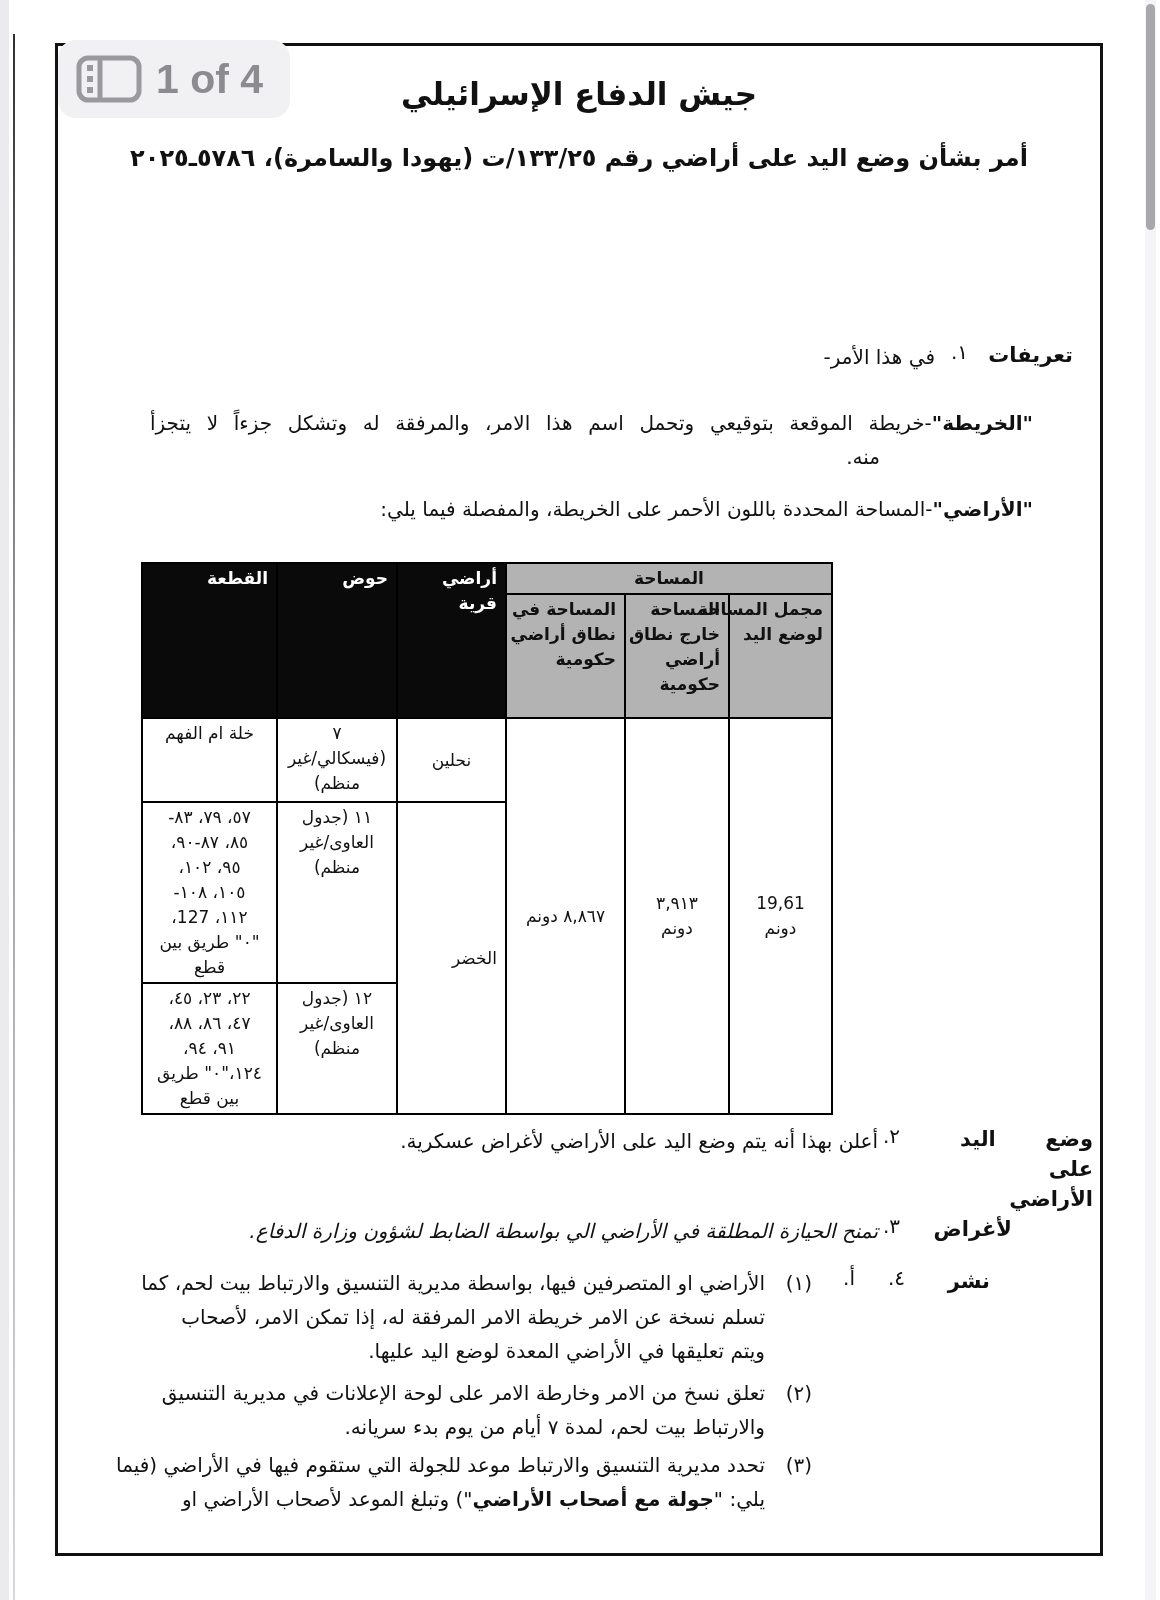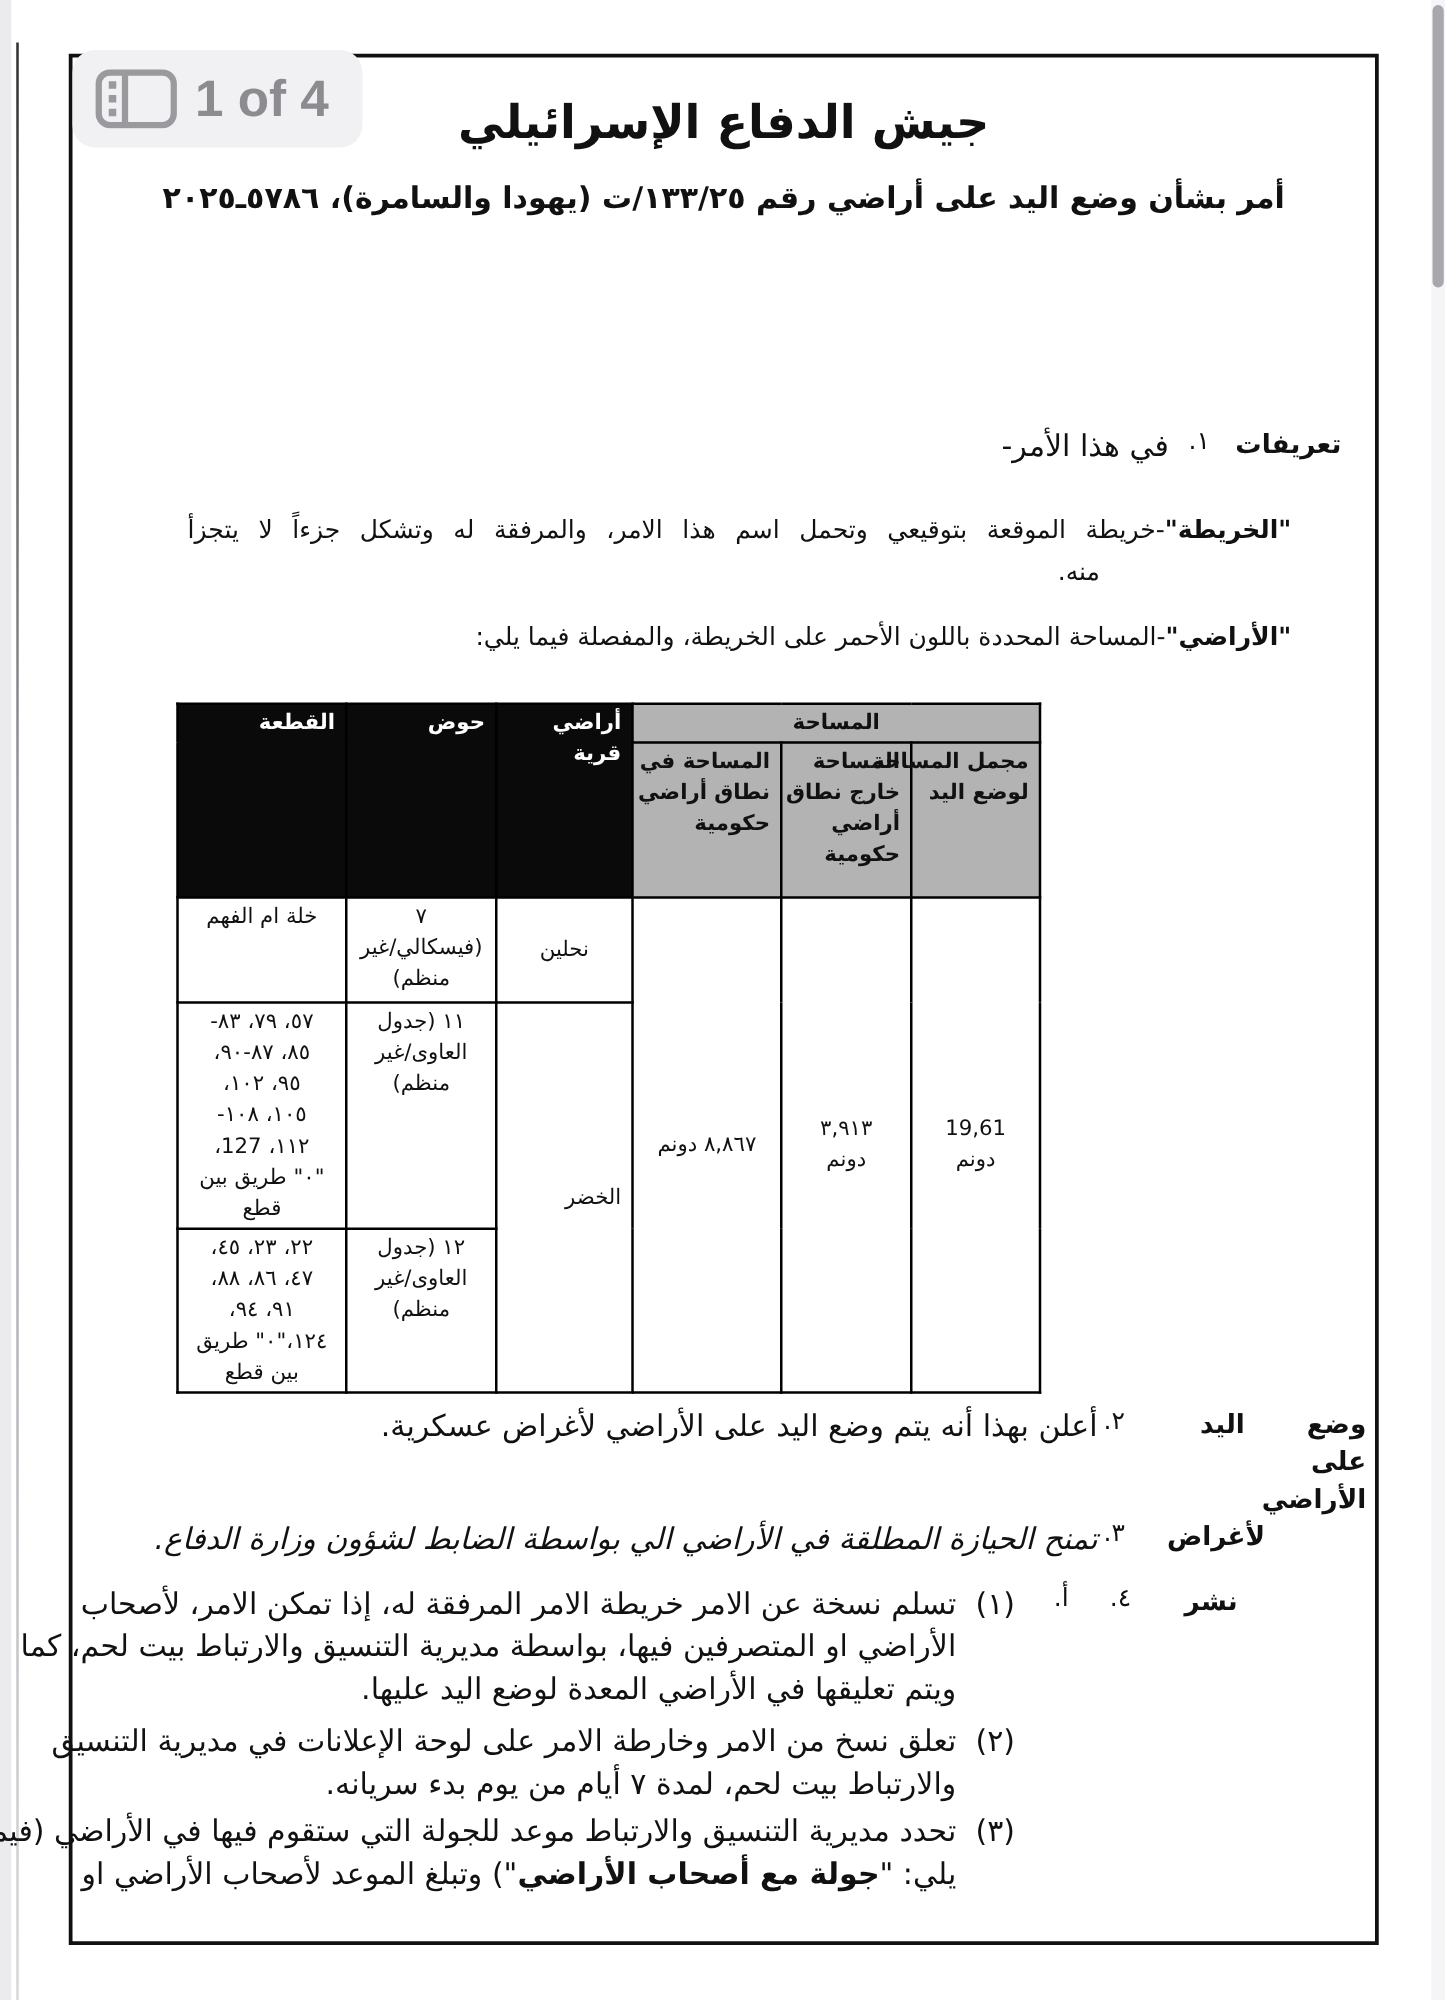--- a/index.html
+++ b/index.html
@@ -9,33 +9,33 @@
   }
   .left-strip{position:absolute;left:0;top:0;width:9px;height:1600px;background:#ebebee;}
   .left-edge-line{position:absolute;left:13px;top:34px;width:2px;height:1566px;
     background:linear-gradient(#2f2f2f,#9a9aa0 40%,#d8d8dc);}
   
   .doc{
     position:absolute;left:55px;top:43px;width:1042px;height:1507px;
     border:3px solid #111;background:#fff;direction:rtl;color:#111;
   }
   .abs{position:absolute;}
-  .h1{top:30px;left:0;right:0;text-align:center;font-weight:bold;font-size:37px;}
+  .h1{top:30px;left:0;right:0;text-align:center;font-weight:bold;font-size:31px;}
   .h2{top:98px;left:0;right:0;text-align:center;font-weight:bold;font-size:24px;}
   .para{font-size:20px;line-height:34px;}
   .jline{text-align:justify;text-align-last:justify;}
   .rline{text-align:right;}
   .intro{top:230px;right:67px;left:92px;}
   .defp{right:67px;left:92px;}
   .indent2{padding-right:153px;}
   b,.bold{font-weight:bold;}
   
   .seclabel{font-weight:bold;font-size:21px;line-height:30px;text-align:right;white-space:nowrap;}
   .secnum{font-size:20px;text-align:left;white-space:nowrap;}
-  .sectext{font-size:24px;line-height:34px;text-align:right;}
+  .sectext{font-size:20px;line-height:34px;text-align:right;}
   .ln{white-space:nowrap;}
   .stretch{text-align:justify;text-align-last:justify;white-space:normal;}
   
   .landtable{
     position:absolute;top:516px;right:267px;width:690px;
     border-collapse:collapse;table-layout:fixed;direction:rtl;
     font-size:17px;line-height:25px;
   }
   .landtable td{border:2px solid #000;padding:2px 8px;overflow:visible;}
   .td-gray{background:#b3b3b3;font-weight:bold;vertical-align:top;text-align:right;padding-right:7px;}
@@ -176,22 +176,22 @@
 
   <div class="abs seclabel" style="top:1168px;right:88px;">لأغراض</div>
   <div class="abs secnum" style="top:1168px;right:200px;">٣.</div>
   <div class="abs sectext" style="top:1168px;right:222px;font-style:italic;">تمنح الحيازة المطلقة في الأراضي الي بواسطة الضابط لشؤون وزارة الدفاع.</div>
 
   <div class="abs seclabel" style="top:1220px;right:110px;">نشر</div>
   <div class="abs secnum" style="top:1220px;right:195px;">٤.</div>
   <div class="abs secnum" style="top:1220px;right:245px;">أ.</div>
   <div class="abs sectext" style="top:1220px;right:288px;">(١)</div>
   <div class="abs sectext" style="top:1220px;right:335px;left:90px;">
+      <div class="ln">الأراضي او المتصرفين فيها، بواسطة مديرية التنسيق والارتباط بيت لحم، كما</div>
       <div class="ln">تسلم نسخة عن الامر خريطة الامر المرفقة له، إذا تمكن الامر، لأصحاب</div>
-      <div class="ln">الأراضي او المتصرفين فيها، بواسطة مديرية التنسيق والارتباط بيت لحم، كما</div>
       <div class="ln">ويتم تعليقها في الأراضي المعدة لوضع اليد عليها.</div>
     </div>
 
   <div class="abs sectext" style="top:1330px;right:288px;">(٢)</div>
   <div class="abs sectext" style="top:1330px;right:335px;left:90px;">
       <div class="ln">تعلق نسخ من الامر وخارطة الامر على لوحة الإعلانات في مديرية التنسيق</div>
       <div class="ln">والارتباط بيت لحم، لمدة ٧ أيام من يوم بدء سريانه.</div>
     </div>
 
   <div class="abs sectext" style="top:1402px;right:288px;">(٣)</div>

